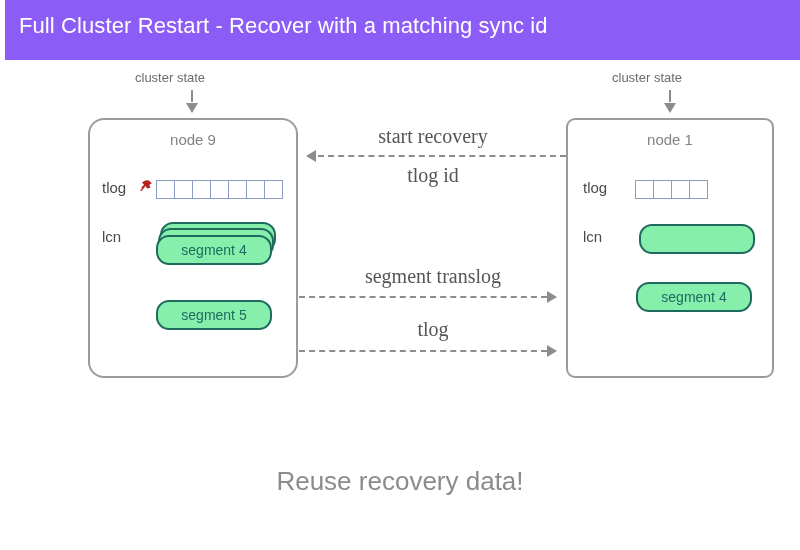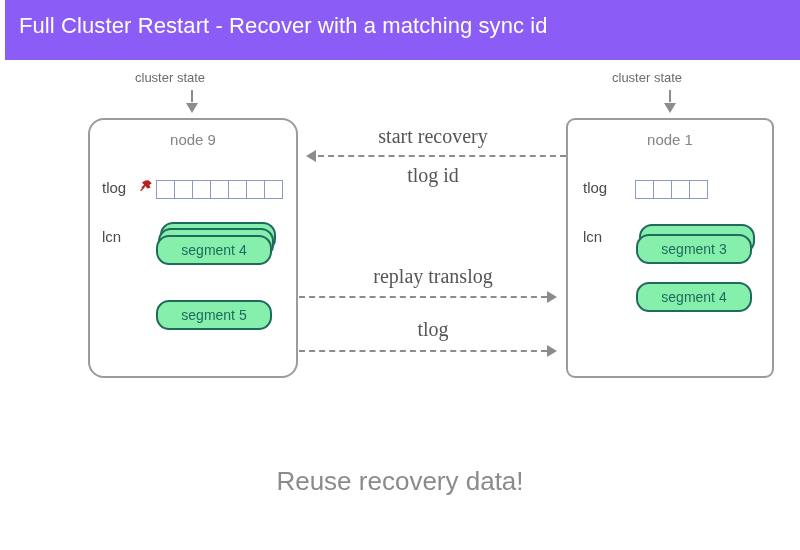--- a/index.html
+++ b/index.html
@@ -217,31 +217,30 @@
   <div class="tlog-cell"></div>
   <div class="tlog-cell"></div>
   <div class="tlog-cell"></div>
   <div class="tlog-cell"></div>
 </div>
 
 <div class="row-label" style="left:583px; top:228px;">lcn</div>
 
 <div class="seg-stack" style="left:636px; top:222px; width:124px; height:44px;">
   <div class="segment ghost" style="left:3px; top:2px;"></div>
-  <div class="segment" style="left:0px; top:12px;">segment 3</div>
 </div>
 
 <div class="segment" style="left:636px; top:282px;">segment 4</div>
 
 <div class="flow-label" style="left:305px; top:125px; width:256px;">start recovery</div>
 <div class="h-dash" style="left:318px; top:155px; width:248px;"></div>
 <div class="arrow-left" style="left:306px; top:150px;"></div>
 <div class="flow-label" style="left:305px; top:164px; width:256px;">tlog id</div>
 
-<div class="flow-label" style="left:305px; top:265px; width:256px;">replay translog</div>
+<div class="flow-label" style="left:305px; top:265px; width:256px;">segment translog</div>
 <div class="h-dash" style="left:299px; top:296px; width:248px;"></div>
 <div class="arrow-right" style="left:547px; top:291px;"></div>
 
 <div class="flow-label" style="left:305px; top:318px; width:256px;">tlog</div>
 <div class="h-dash" style="left:299px; top:350px; width:248px;"></div>
 <div class="arrow-right" style="left:547px; top:345px;"></div>
 
 <div id="footer-text">Reuse recovery data!</div>
 
 </body></html>

